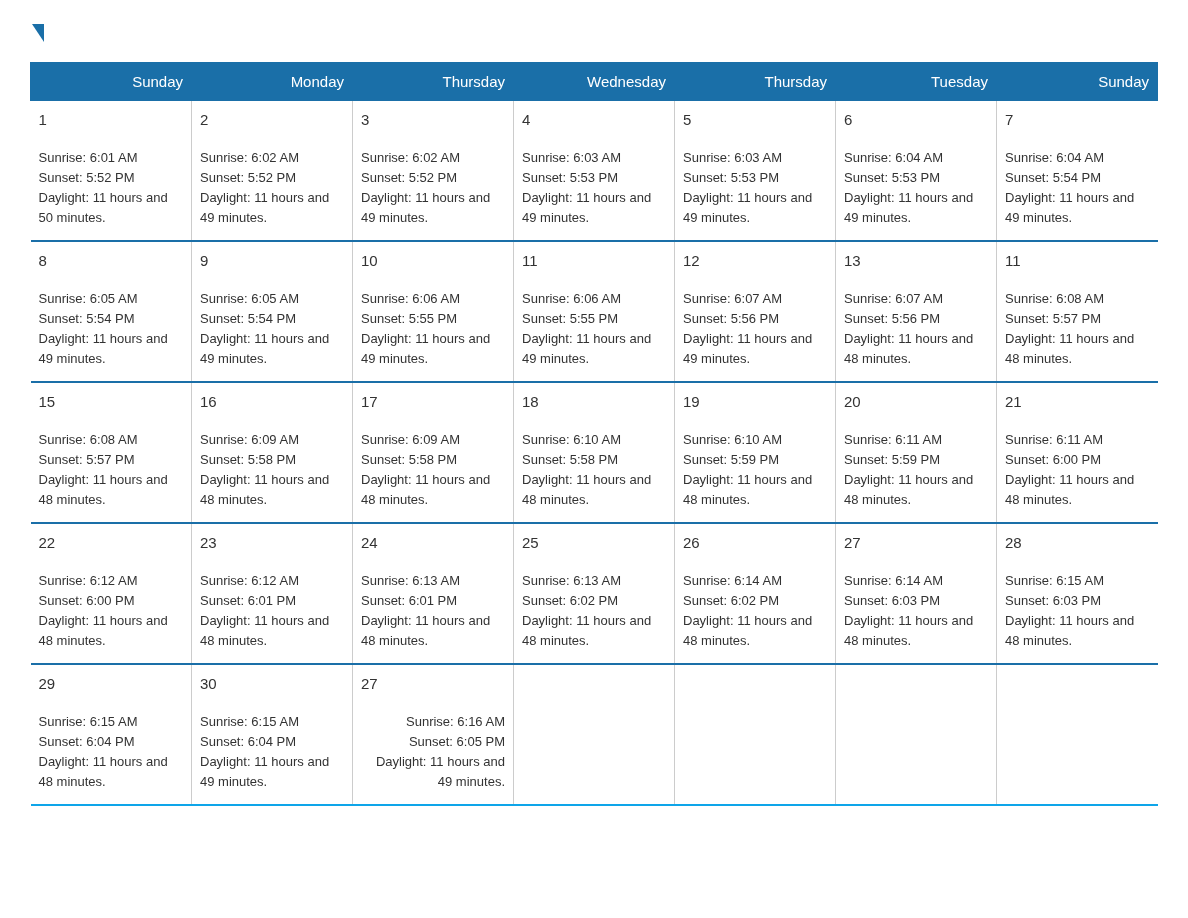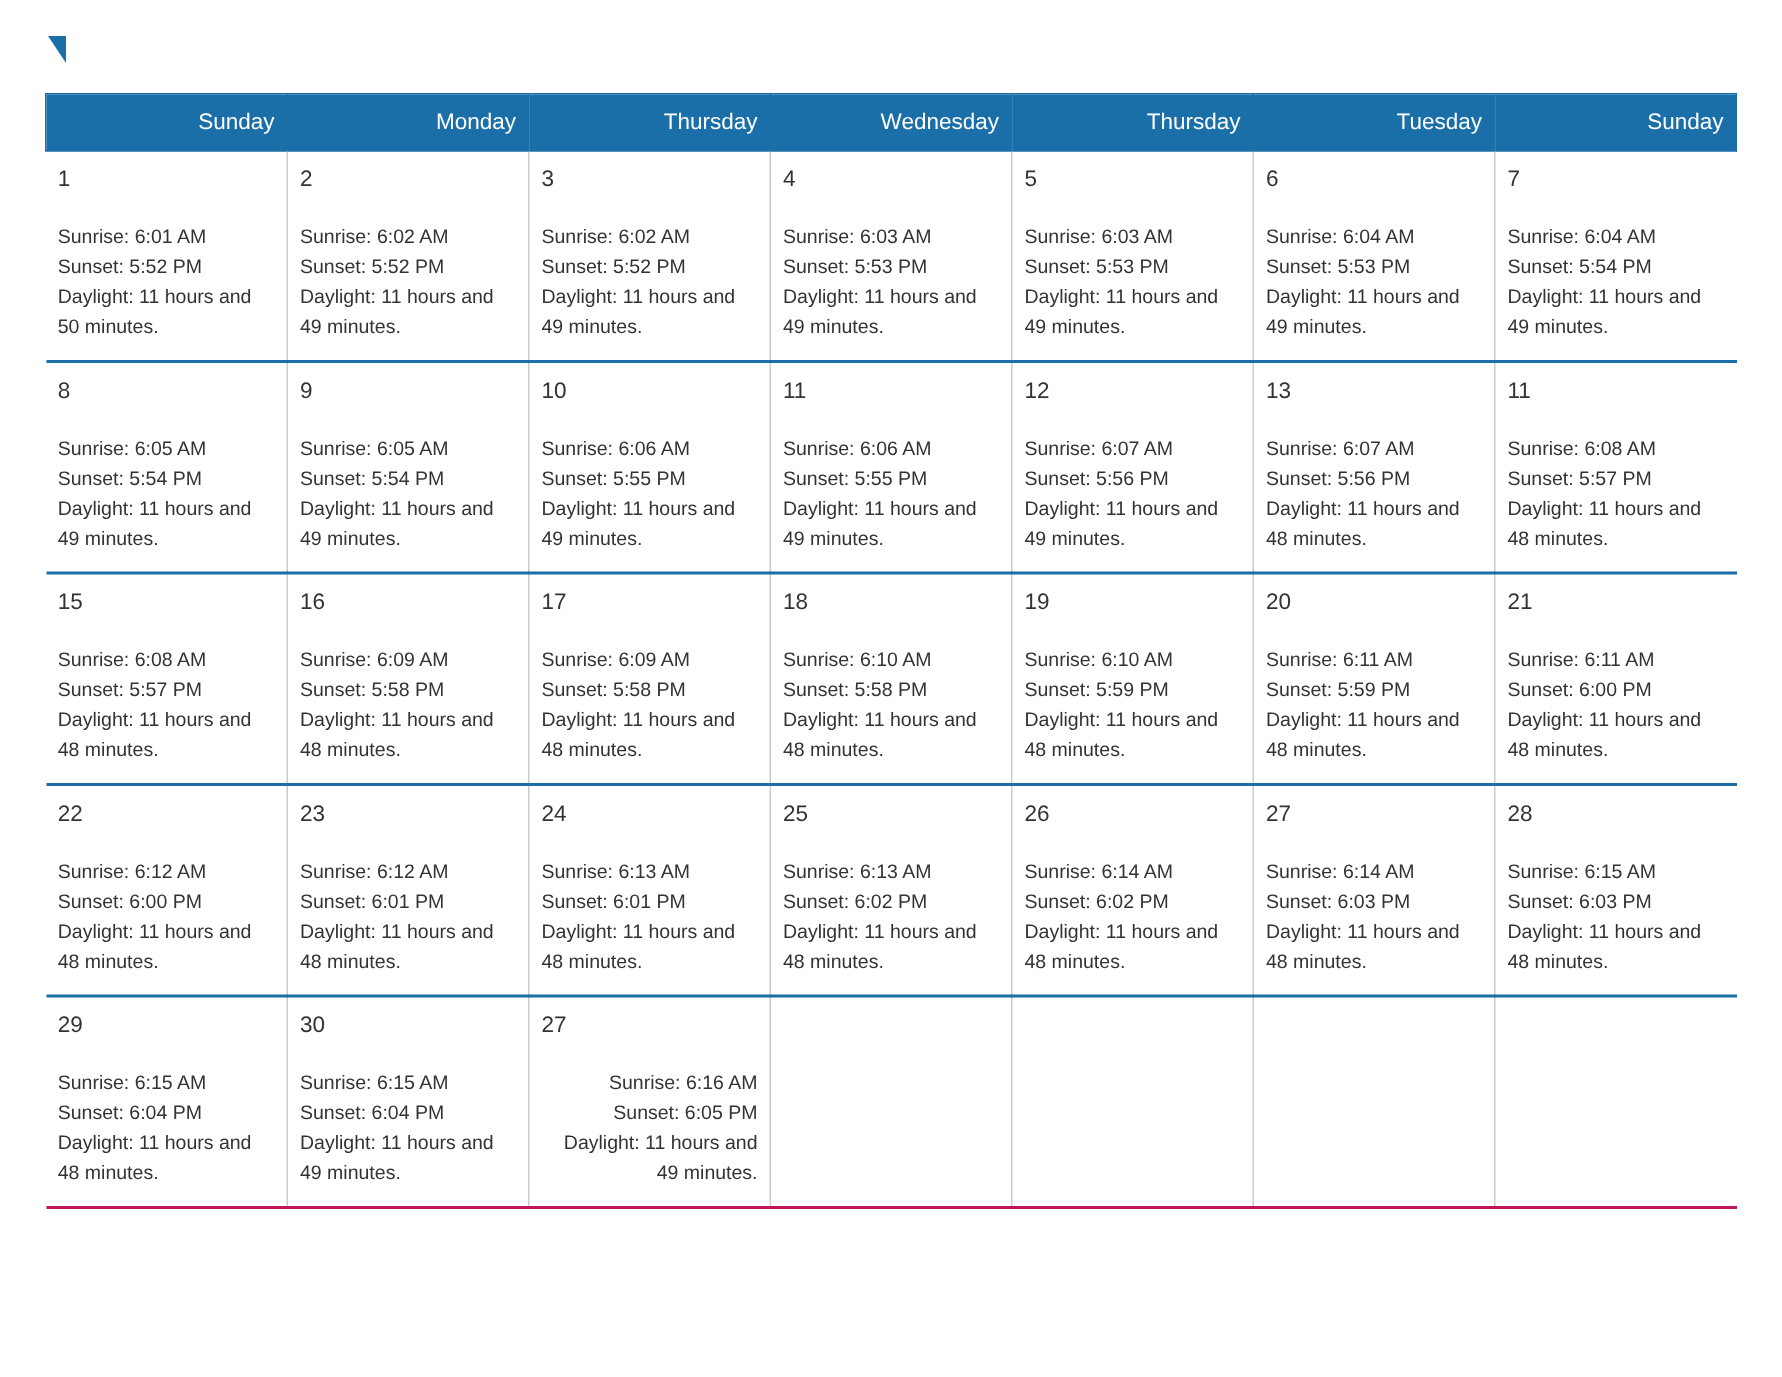--- a/index.html
+++ b/index.html
@@ -94,21 +94,21 @@
       display: block;
       margin-bottom: 4px;
     }
     .cell-content {
       font-size: 13px;
       color: #333;
       line-height: 1.55;
       margin-top: 16px;
     }
     tbody tr:last-child {
-      border-bottom: 2px solid #be185d;
+      border-bottom: 2px solid #0ea5e9;
     }
   </style>
 </head>
 <body>
 
 <div class="header">
   <div class="logo">
     <div class="logo-text">
       <span class="logo-general"></span>
       <span class="logo-arrow"></span>

